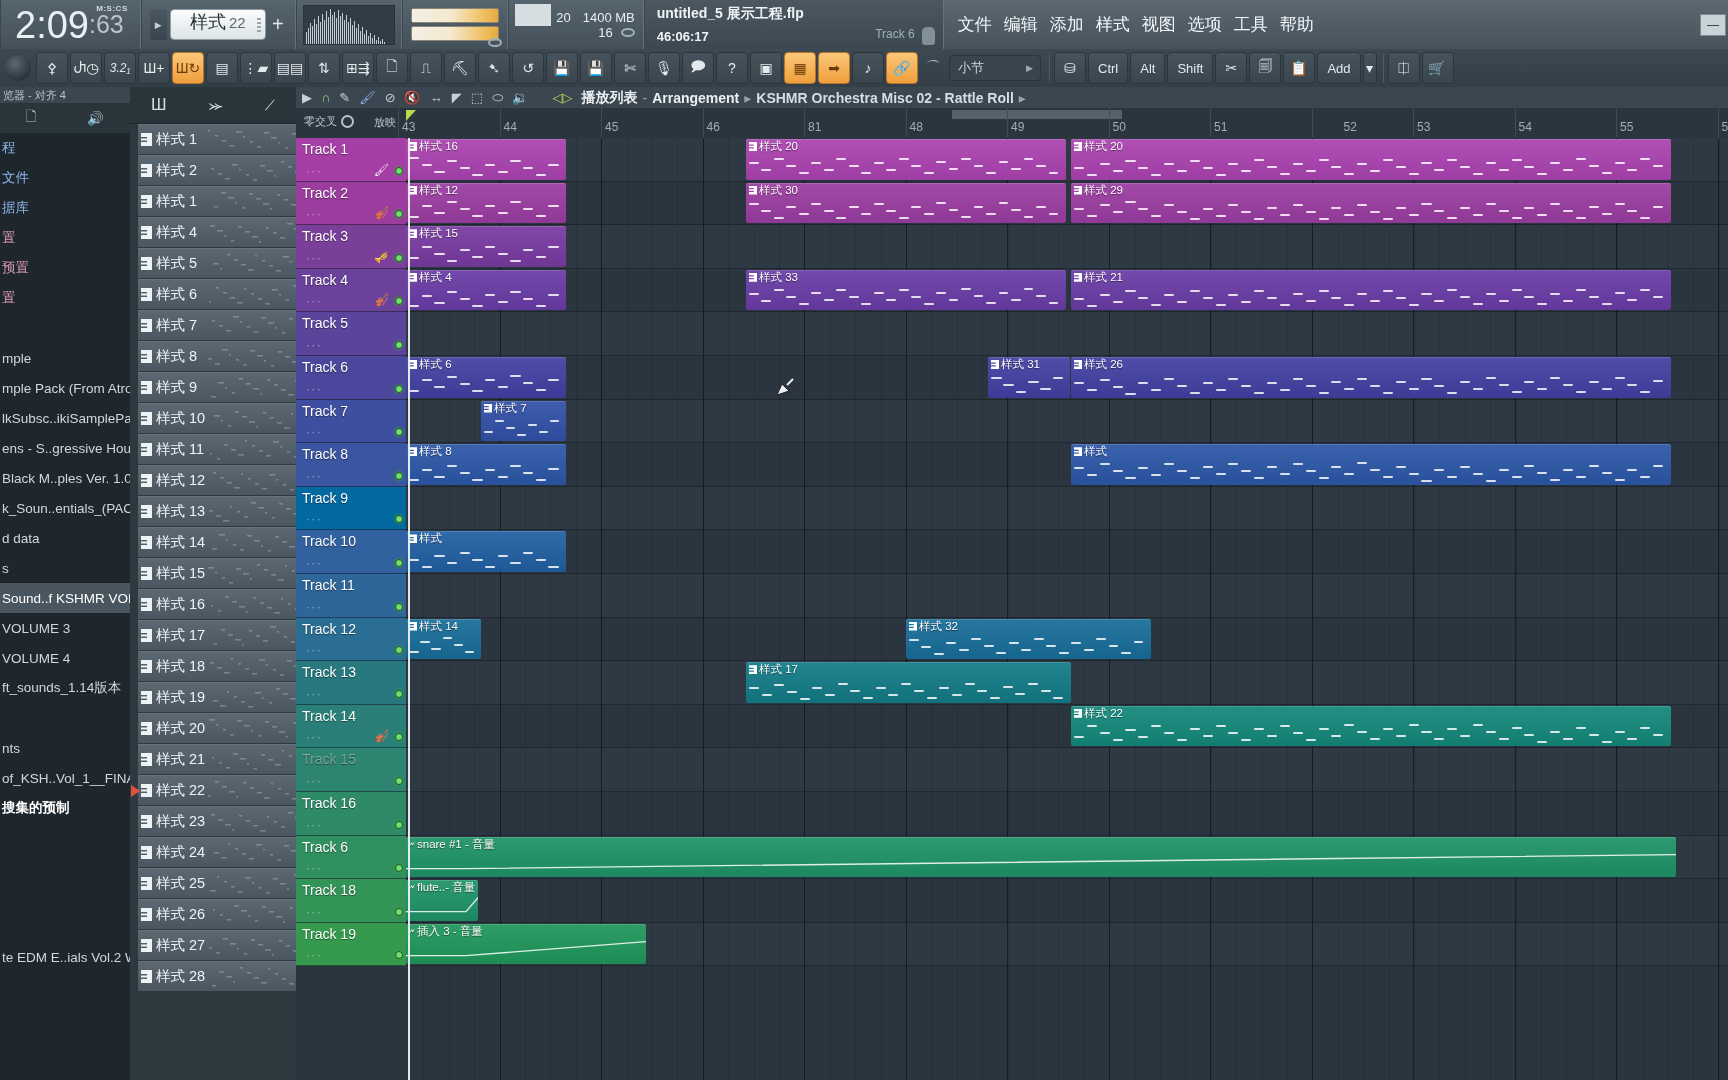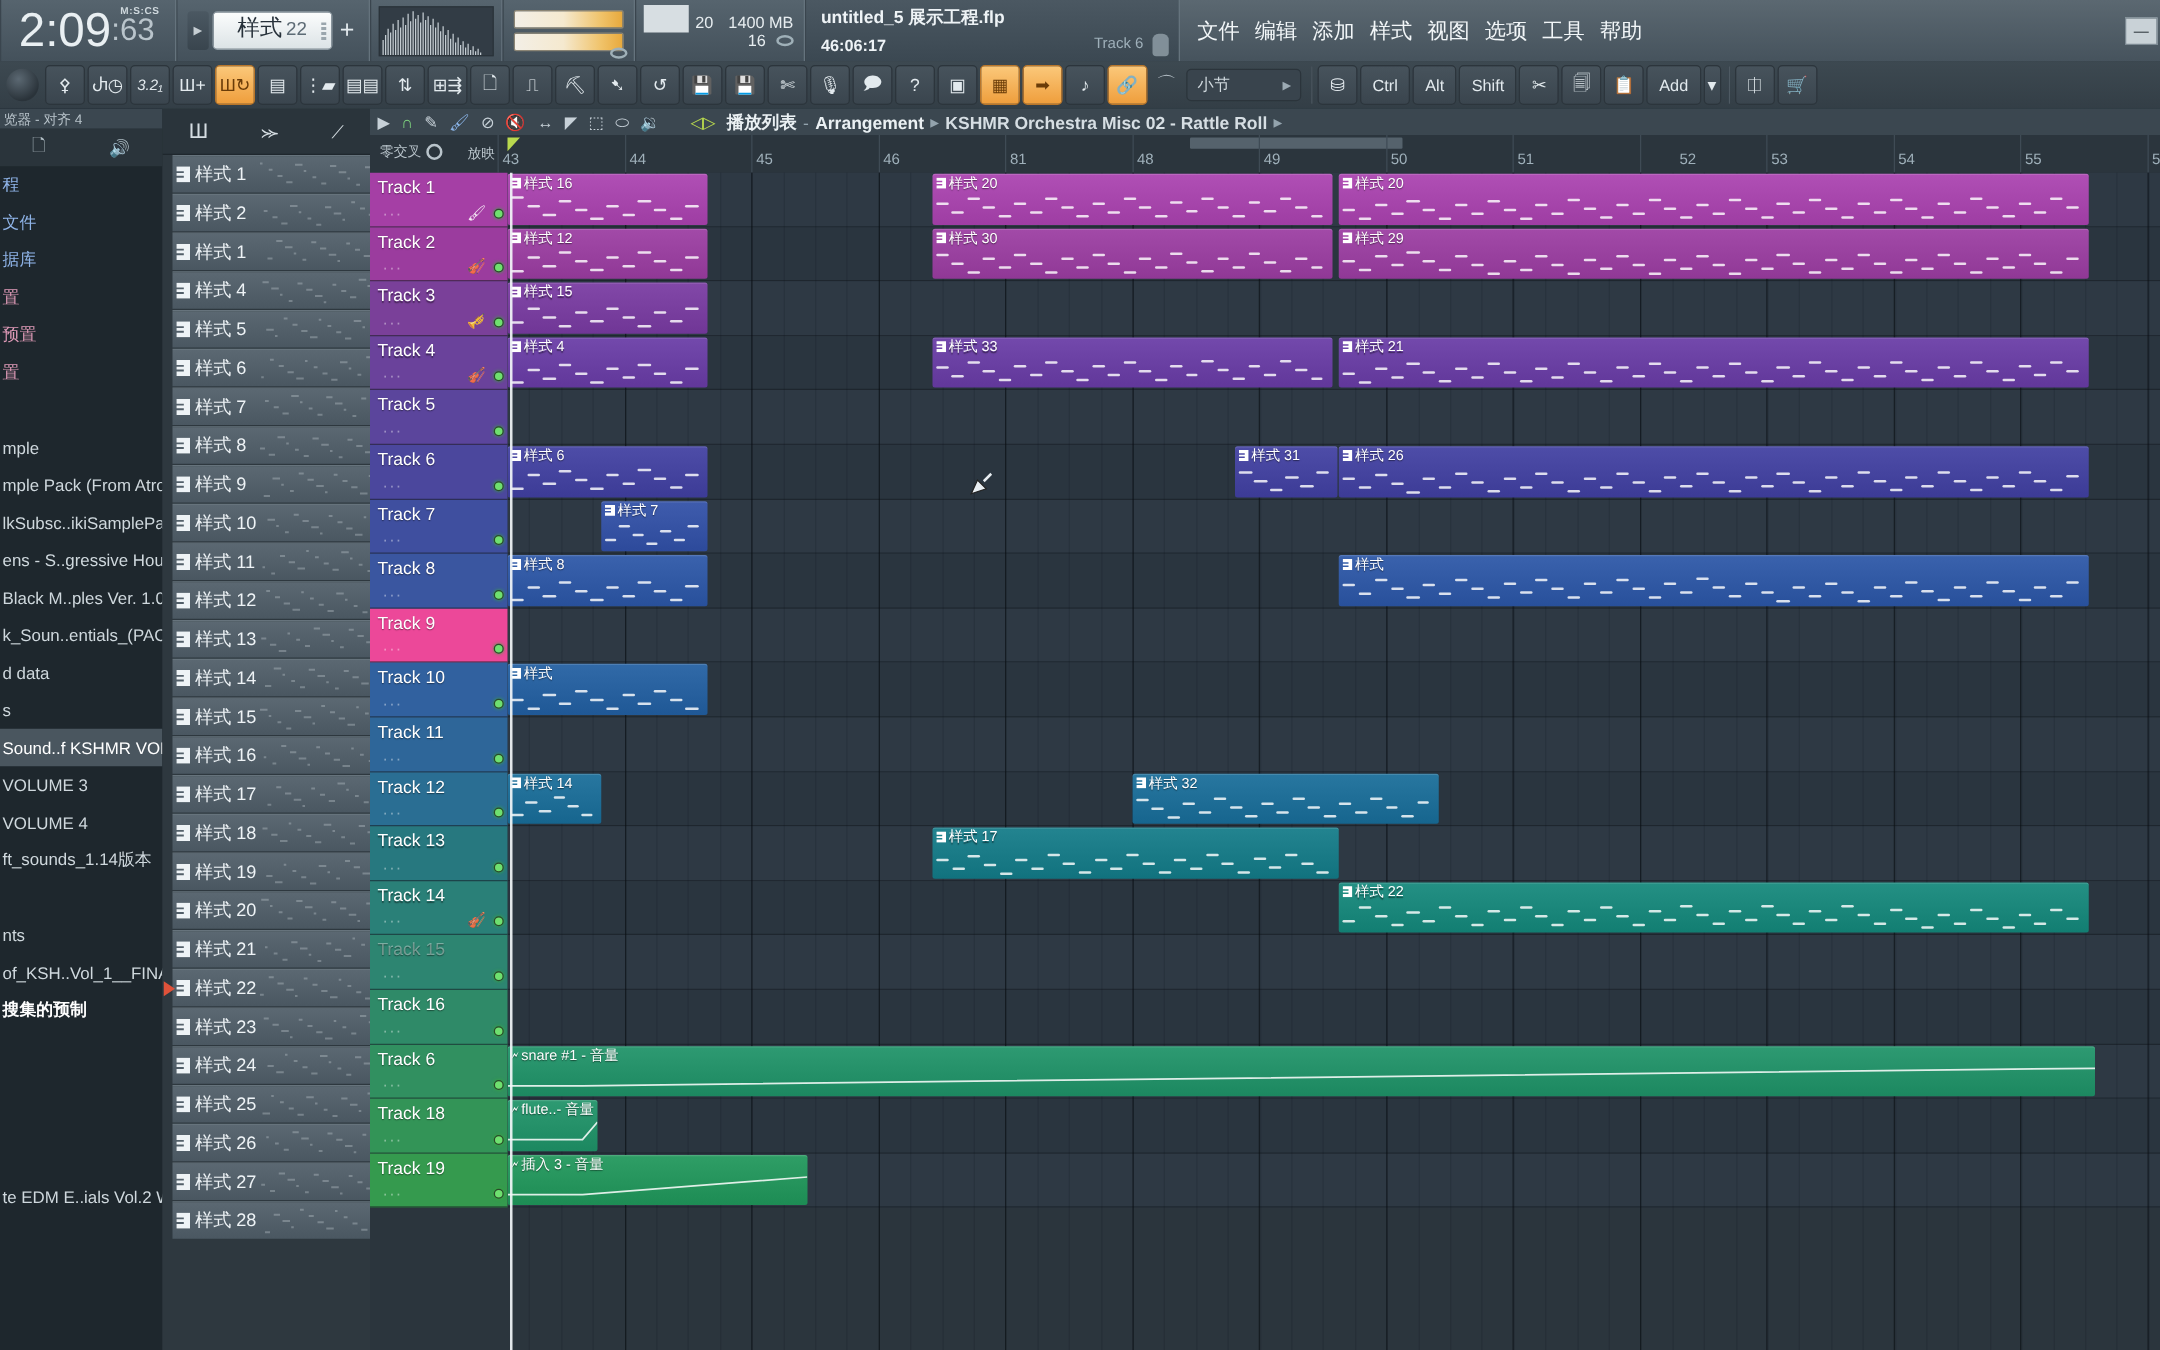--- a/index.html
+++ b/index.html
@@ -1087,21 +1087,21 @@
           <div class="trow" style="position: absolute; left: 0px; top: 261.6px; width: 110px; height: 43.6px; background: rgb(63, 79, 159);">
             <div class="tname">Track 7</div>
             <div class="tdots">···</div>
             <div class="tled"></div>
           </div>
           <div class="trow" style="position: absolute; left: 0px; top: 305.2px; width: 110px; height: 43.6px; background: rgb(58, 86, 160);">
             <div class="tname">Track 8</div>
             <div class="tdots">···</div>
             <div class="tled"></div>
           </div>
-          <div class="trow" style="position: absolute; left: 0px; top: 348.8px; width: 110px; height: 43.6px; background: #ec4899;">
+          <div class="trow" style="position: absolute; left: 0px; top: 348.8px; width: 110px; height: 43.6px; background: #0369a1;">
             <div class="tname">Track 9</div>
             <div class="tdots">···</div>
             <div class="tled"></div>
           </div>
           <div class="trow" style="position: absolute; left: 0px; top: 392.4px; width: 110px; height: 43.6px; background: rgb(49, 97, 159);">
             <div class="tname">Track 10</div>
             <div class="tdots">···</div>
             <div class="tled"></div>
           </div>
           <div class="trow" style="position: absolute; left: 0px; top: 436px; width: 110px; height: 43.6px; background: rgb(46, 102, 153);">

